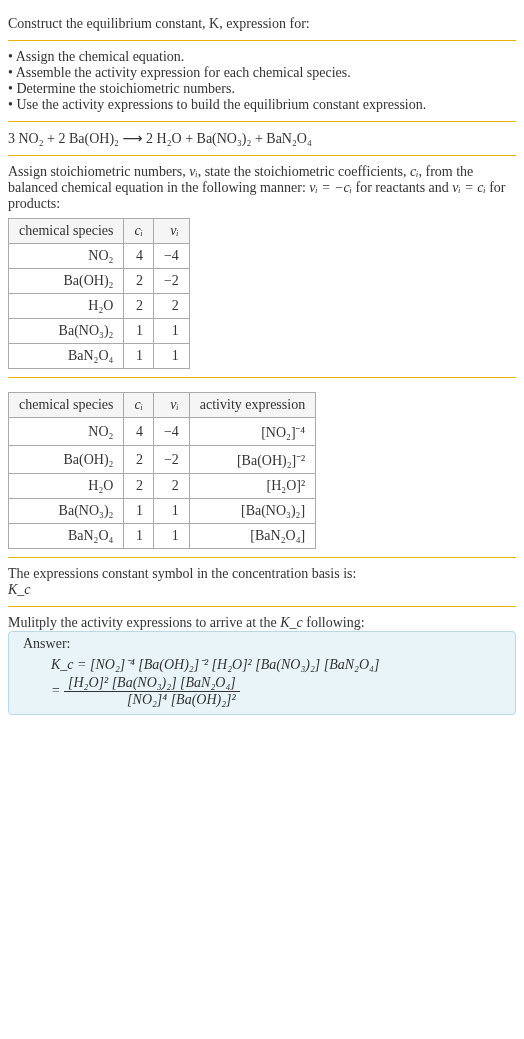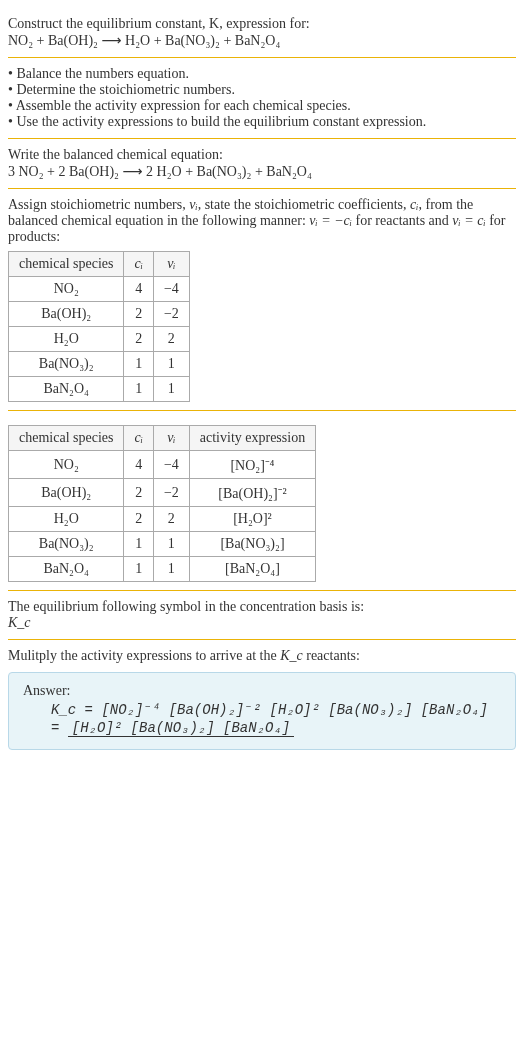--- a/index.html
+++ b/index.html
@@ -21,36 +21,35 @@
     .italic {
       font-style: italic;
     }
     table {
       border-collapse: collapse;
       margin-top: 6px;
     }
     th, td {
       border: 1px solid #aaa;
       padding: 4px 10px;
-      text-align: center;
+      text-align: right;
       font-weight: normal;
     }
     th {
       background: #f5f5f5;
     }
     .answer-box {
       background: #e8f4f8;
       border: 1px solid #b8d8e8;
       border-radius: 4px;
-      padding: 10px 14px;
-      margin-top: 8px;
+      padding: 4px 14px;
+      margin-top: 0;
     }
     .indent {
       padding-left: 28px;
-      font-family: Liberation Mono, monospace;
     }
     .eq-line {
       margin: 2px 0;
     }
     .frac {
       display: inline-block;
       vertical-align: middle;
       text-align: right;
     }
     .frac .num {
@@ -63,32 +62,30 @@
       padding: 0 4px;
     }
   </style>
 </head>
 <body>
 
 <div class="section">
   <div>
     <span>Construct the equilibrium constant, K, expression for:</span>
   </div>
-  <div>NO₂ + Ba(OH)₂ ⟶ H₂O + Ba(NO₃)₂ + BaN₂O₄</div>
 </div>
 
 <div class="section">
-  <div>• Balance the numbers equation.</div>
+  <div>• Assign the chemical equation.</div>
+  <div>• Assemble the activity expression for each chemical species.</div>
   <div>• Determine the stoichiometric numbers.</div>
-  <div>• Assemble the activity expression for each chemical species.</div>
   <div>• Use the activity expressions to build the equilibrium constant expression.</div>
 </div>
 
 <div class="section">
-  <div>Write the balanced chemical equation:</div>
   <div>3 NO₂ + 2 Ba(OH)₂ ⟶ 2 H₂O + Ba(NO₃)₂ + BaN₂O₄</div>
 </div>
 
 <div class="section">
   <div>
     <span>Assign stoichiometric numbers, </span><span class="italic">νᵢ</span><span>, state the stoichiometric coefficients, </span><span class="italic">cᵢ</span><span>, from the balanced chemical equation in the following manner: </span><span class="italic">νᵢ = −cᵢ</span><span> for reactants and </span><span class="italic">νᵢ = cᵢ</span><span> for products:</span>
   </div>
   <table>
     <tbody>
         <tr>
@@ -162,33 +159,34 @@
           <td>BaN₂O₄</td>
           <td>1</td>
           <td>1</td>
           <td>[BaN₂O₄]</td>
         </tr>
   </tbody>
     </table>
 </div>
 
 <div class="section">
-  <div>The equilibrium following symbol in the concentration basis is:</div>
+  <div>The expressions constant symbol in the concentration basis is:</div>
   <div class="italic">K_c</div>
 </div>
 
 <div class="section" style="border-bottom:none;">
   <div>
-    <span>Mulitply the activity expressions to arrive at the </span><span class="italic">K_c</span><span> reactants:</span>
+    <span>Mulitply the activity expressions to arrive at the </span><span class="italic">K_c</span><span> following:</span>
   </div>
   <div class="answer-box">
     <div>Answer:</div>
     <div class="indent">
       <div class="eq-line italic">K_c = [NO₂]⁻⁴ [Ba(OH)₂]⁻² [H₂O]² [Ba(NO₃)₂] [BaN₂O₄]</div>
       <div class="eq-line italic">
         <span>= </span>
         <span class="frac">
           <span class="num">[H₂O]² [Ba(NO₃)₂] [BaN₂O₄]</span>
+          <span class="den">[NO₂]⁴ [Ba(OH)₂]²</span>
         </span>
       </div>
     </div>
   </div>
 </div>
 
 </body></html>

